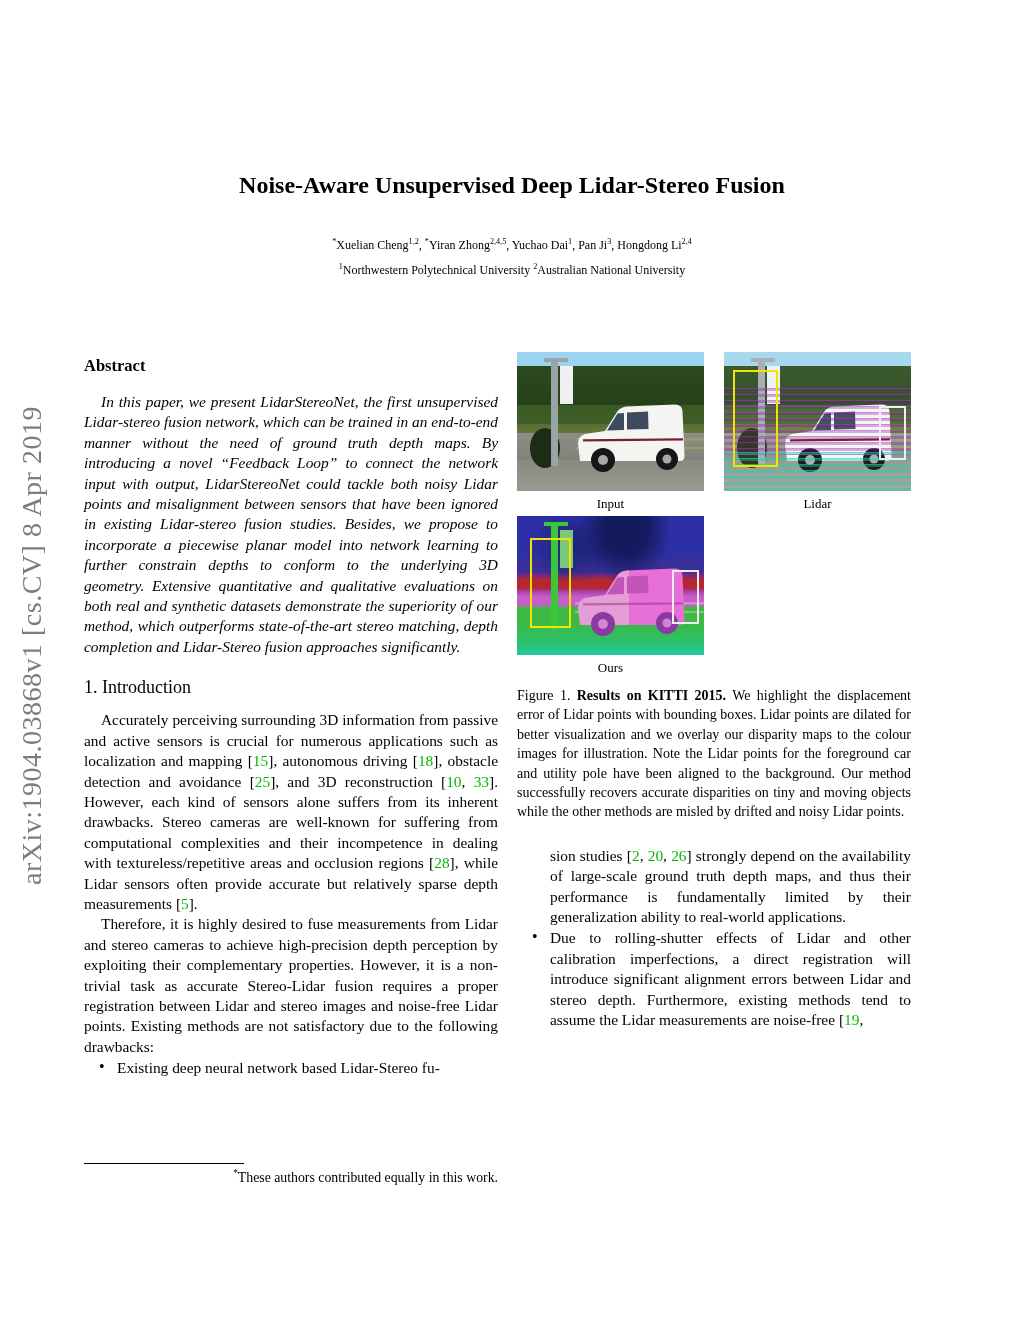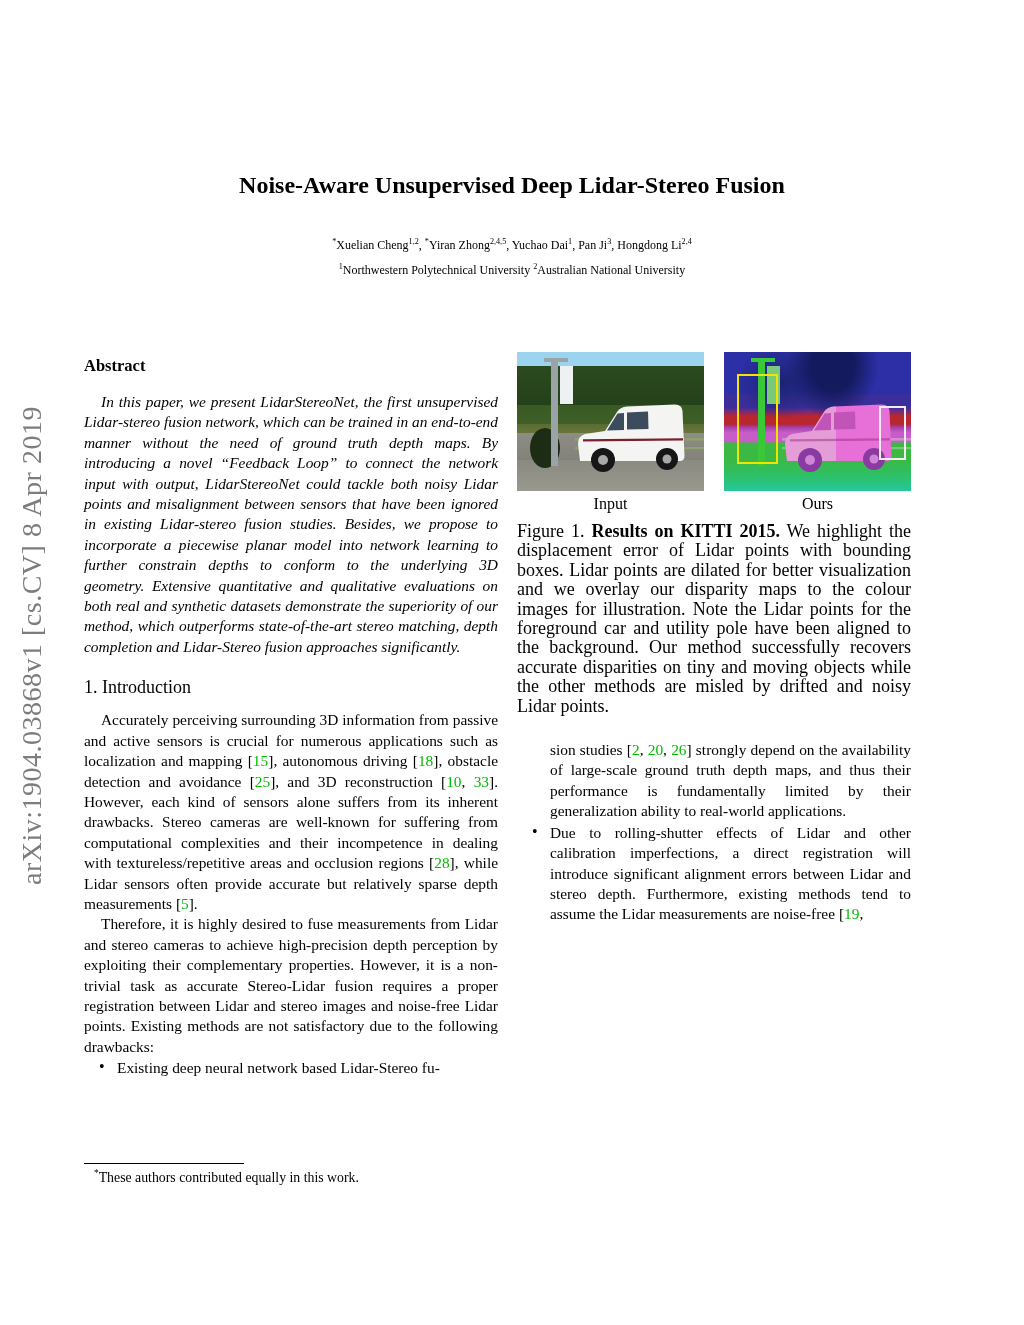--- a/index.html
+++ b/index.html
@@ -29,25 +29,25 @@
   .abstract-body{font-style:italic;}
   .section-head{font-size:18px;font-weight:400;margin:20px 0 12px 0;}
   .bullet-row{display:flex;margin-top:1px;}
   .bullet-glyph{width:18px;padding-left:15px;flex:none;}
   .bullet-text{flex:1;}
   .cont-text{margin-left:33px;margin-top:24px;}
 
   
   .footnote{position:absolute;left:84px;top:1163px;width:414px;}
   .footnote-rule{width:160px;border-top:1px solid #000;margin-bottom:6px;}
-  .footnote-text{font-size:13.8px;text-indent:10px;}
+  .footnote-text{font-size:13.8px;text-indent:10px;text-align:right;}
 
   
   .figure-grid{display:grid;grid-template-columns:187px 187px;column-gap:20px;}
-  .fig-label{font-size:16px;text-align:center;height:25px;line-height:25px;}
+  .fig-label{font-size:13px;text-align:center;height:25px;line-height:25px;}
   .panel{position:relative;width:187px;height:139px;overflow:hidden;background:#888;}
   .panel .scene{position:absolute;inset:0;width:100%;height:100%;}
   .overlay{position:absolute;pointer-events:none;}
   .hbox{position:absolute;pointer-events:none;border-style:solid;}
   .ybox{border-color:var(--ybox,#f2e300);border-width:2.5px;left:7%;top:16%;width:20%;height:62%;}
   .wbox{border-color:var(--wbox,#f0ecf2);border-width:2.5px;left:83%;top:39%;width:12%;height:36%;}
 
   
   .p-input{--pole:#9aa4a8;--sign:#eef1f2;--van-body:#f4f4f2;--van-front:transparent;
     --van-glass:#3c4c5c;--van-stripe:#7a2030;--wheel:#161616;--hub:#a8a8a8;
@@ -96,21 +96,21 @@
       #b82630 52%,#a040a8 54%,#c85cc8 58%,#c85cc8 64%,#3cb942 66%,#3cb942 76%,#2fbf63 88%,#25c79b 100%);}
 
   
   .p-sinet{--pole:#34b834;--sign:#88b888;--van-body:#e658d4;--van-front:rgba(240,200,235,.45);
     --van-glass:#c048b4;--van-stripe:rgba(150,30,120,.45);--wheel:#8a3aa0;--hub:#c86ad0;
     --rail:rgba(230,230,230,.35);--bush:transparent;
     background:linear-gradient(180deg,#b01e3c 0%,#b01e3c 32%,#8a2050 32%,#8a2050 36%,#2a2580 36%,#2a2580 52%,
       #6a2468 54%,#c04098 58%,#c04098 64%,#34ad3e 66%,#34ad3e 80%,#2ec47e 100%);}
 
   
-  .caption{font-size:18px;line-height:19.4px;text-align:justify;margin-top:6px;}
+  .caption{font-size:14px;line-height:19.4px;text-align:justify;margin-top:6px;}
   .rc-body{margin-top:9px;}
 </style>
 </head>
 <body>
 
 <div class="page">
 
   <svg width="0" height="0" style="position:absolute" aria-hidden="true">
     <defs>
       <g id="sym-scene">
@@ -173,20 +173,32 @@
 
       <div>
         <div class="panel p-input">
           <svg class="scene" viewBox="0 0 187 139" preserveAspectRatio="none">
               <use href="#sym-scene"></use>
             </svg>
         </div>
         <div class="fig-label"><span>Input</span></div>
       </div>
 
+      <div>
+        <div class="panel p-lidar">
+          <svg class="scene" viewBox="0 0 187 139" preserveAspectRatio="none">
+              <use href="#sym-scene"></use>
+            </svg>
+          <div class="overlay scan-purple"></div>
+          <div class="overlay scan-green"></div>
+          <div class="hbox ybox"></div>
+          <div class="hbox wbox"></div>
+        </div>
+        <div class="fig-label"><span>Lidar</span></div>
+      </div>
 
 
 
       <div>
         <div class="panel p-ours">
           <svg class="scene" viewBox="0 0 187 139" preserveAspectRatio="none">
               <use href="#sym-scene"></use>
             </svg>
           <div class="hbox ybox"></div>
           <div class="hbox wbox"></div>

